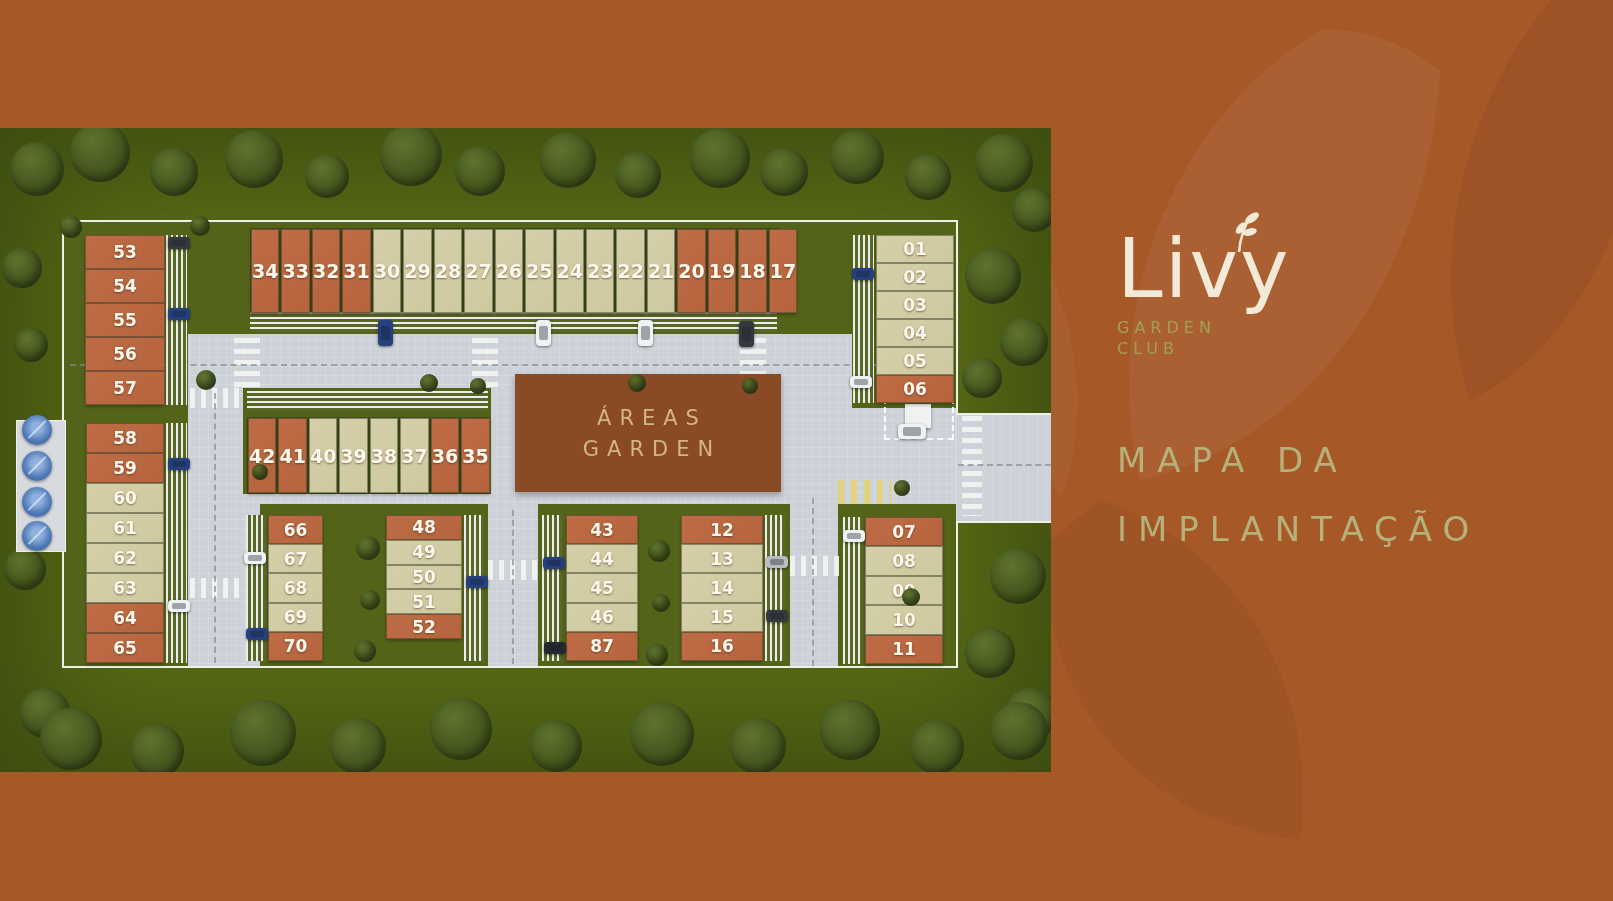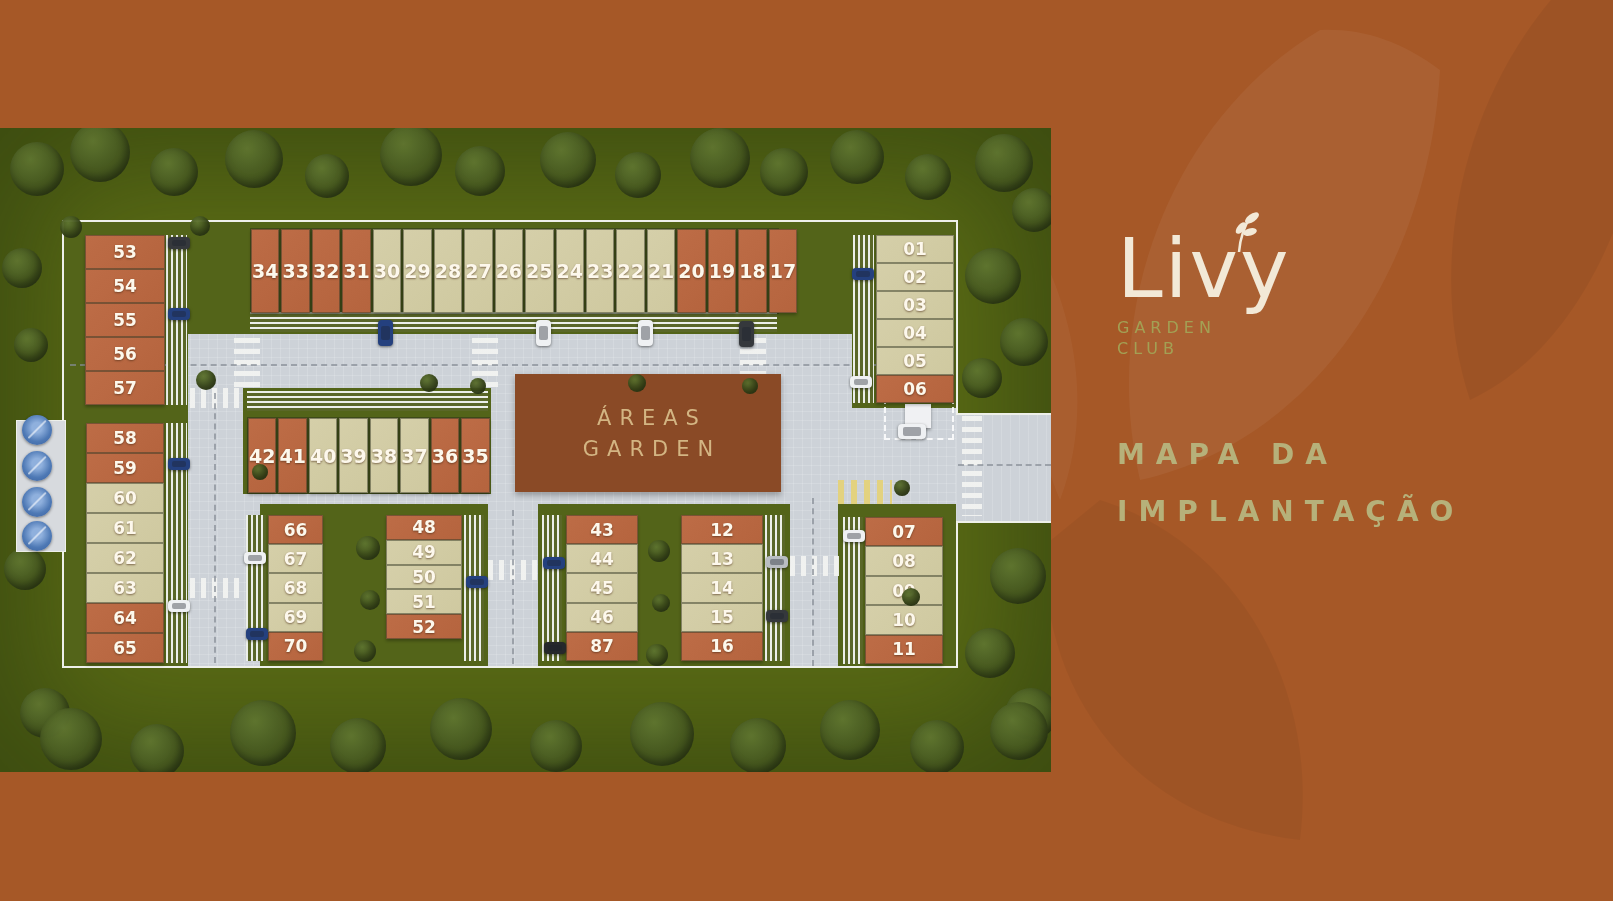--- a/index.html
+++ b/index.html
@@ -92,22 +92,22 @@
   .car{position:absolute;border-radius:4px;box-shadow:0 1px 3px rgba(0,0,0,.5);}
   .car::after{content:"";position:absolute;left:18%;top:22%;right:18%;bottom:22%;
     background:rgba(28,34,44,.38);border-radius:2px;}
 
   
   .brand{position:absolute;left:1117px;top:228px;}
   .logo-name{position:relative;font-size:82px;line-height:1;color:var(--c-cream);
     letter-spacing:2px;font-weight:400;}
   .sprig{position:absolute;left:102px;top:-16px;}
   .logo-sub{margin-top:8px;color:var(--c-olive);font-size:16px;letter-spacing:5px;line-height:1.3;}
-  .map-title{margin-top:66px;color:var(--c-sage);font-size:28px;letter-spacing:11px;
-    line-height:2.05;font-weight:bold;}
+  .map-title{margin-top:66px;color:var(--c-sage);font-size:34px;letter-spacing:11px;
+    line-height:2.05;font-weight:normal;}
 </style>
 </head>
 <body>
 
 <div class="canvas">
 
   <svg class="watermark" viewBox="0 0 1613 901">
     <path d="M1320,30 C1170,120 1100,310 1140,480 C1320,440 1430,260 1440,70 C1400,40 1360,28 1320,30 Z" fill="rgba(255,255,255,0.05)"></path>
     <path d="M1613,-60 C1470,50 1420,250 1470,400 C1600,340 1670,140 1650,-40 Z" fill="rgba(0,0,0,0.05)"></path>
     <path d="M1100,500 C1230,540 1320,680 1300,840 C1130,820 1040,690 1045,545 Z" fill="rgba(0,0,0,0.045)"></path>

